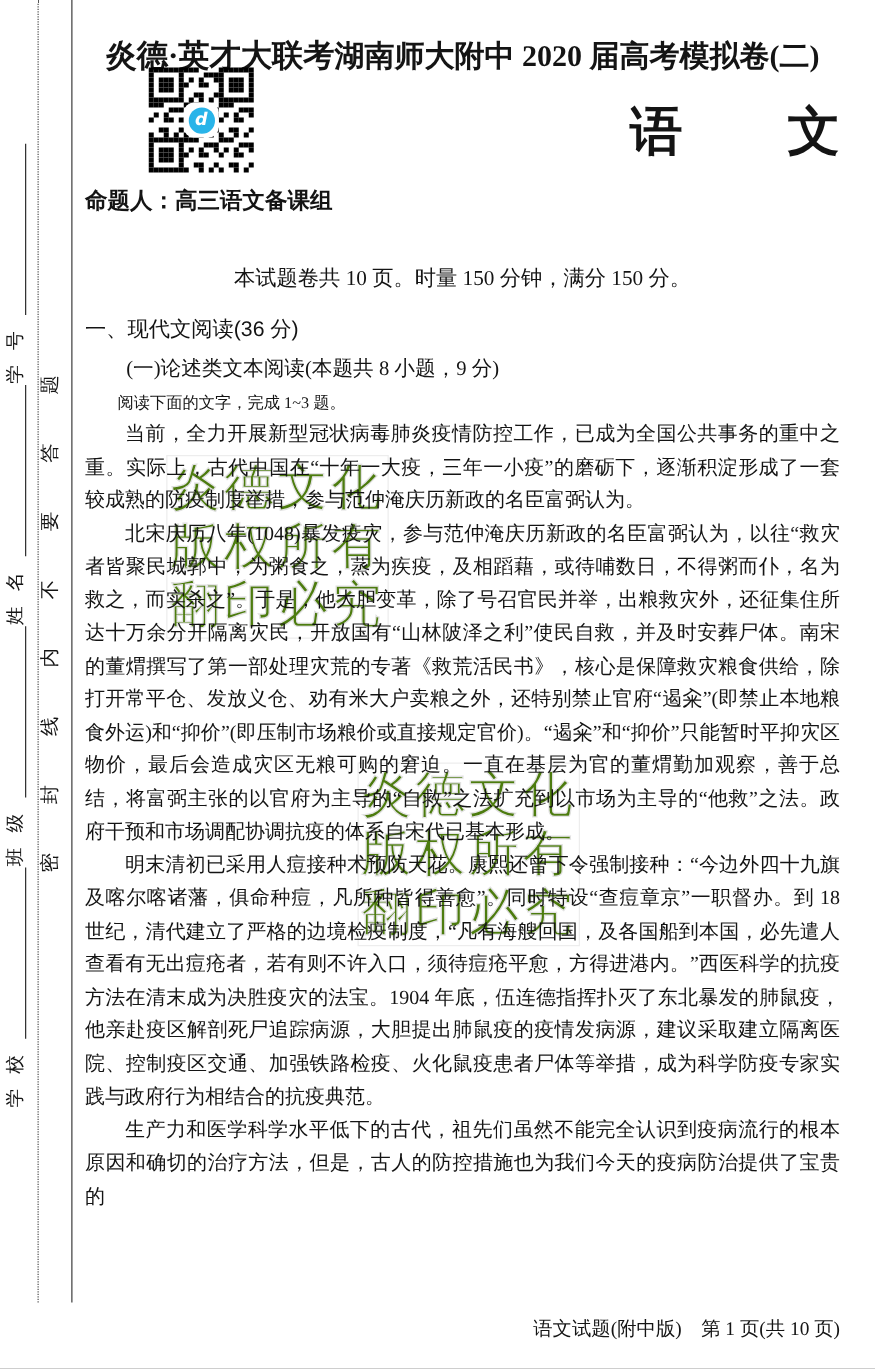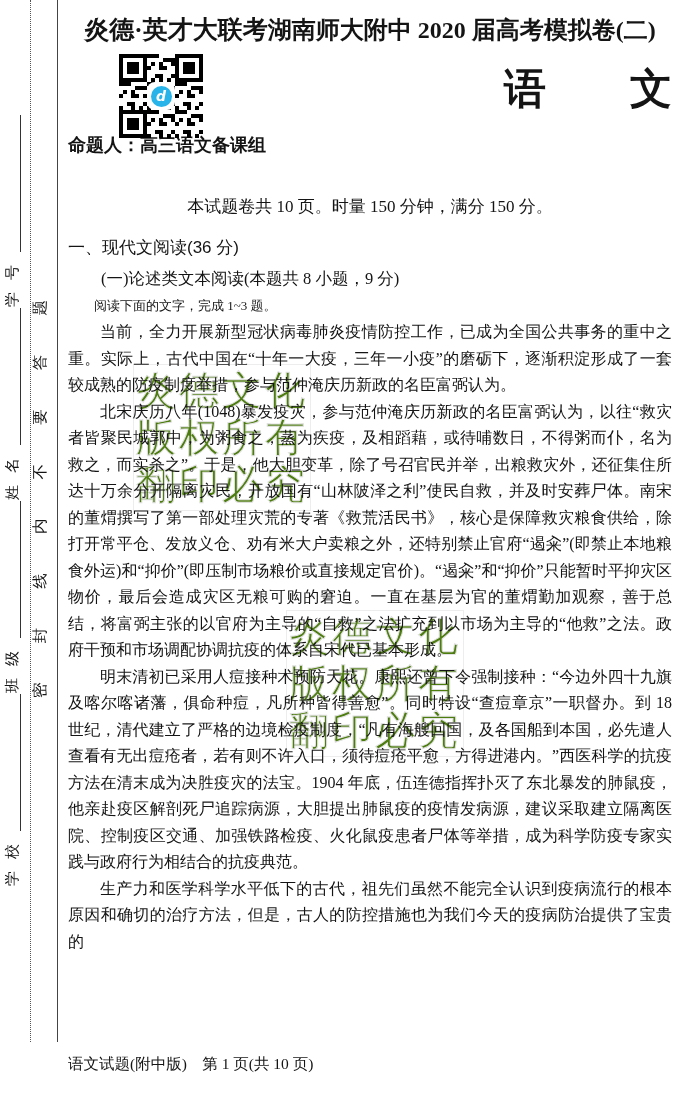--- a/index.html
+++ b/index.html
@@ -39,21 +39,21 @@
 
   
   .wm { position:absolute; z-index:0; width:176px; border:1px solid #ededed;
     text-align:center; font-weight:400; font-size:40px; line-height:47px;
     letter-spacing:3px; color:#4d7c0f; -webkit-text-stroke:1px #e2e2e2;
     font-family:"Liberation Sans", sans-serif; padding:2px 0; }
   .wm1 { left:133px; top:364px; }
   .wm2 { left:286px; top:610px; }
 
   
-  .content { position:absolute; left:68px; top:0; width:604px; z-index:1; }
+  .content { position:absolute; left:68px; top:16px; width:604px; z-index:1; }
 
   .exam-title { margin-top:12px; text-align:center; white-space:nowrap;
     font-size:24px; line-height:36px; font-weight:700; }
   .exam-title .brush { font-size:25px; font-weight:900; }
   .subject-title { margin-top:20px; text-align:right; font-size:42px;
     line-height:42px; font-weight:700;
     font-family:"Liberation Sans", sans-serif; }
   .setter-line { margin-top:24px; text-align:left; font-size:18px;
     line-height:24px; font-weight:700; font-family:Liberation Mono, monospace; }
   .info-line { margin-top:37px; text-align:center; font-size:17px; line-height:24px; }
@@ -61,21 +61,21 @@
   .section-heading { margin-top:16px; font-size:17px; line-height:26px;
     font-weight:400; font-family:"Liberation Sans", sans-serif; }
   .subsection-heading { margin-top:4px; font-size:16.5px; line-height:27px;
     text-indent:2em; }
   .instruction { font-size:13px; line-height:27px; text-indent:2em; }
 
   .body-text p { margin:0; font-size:16px; line-height:26.5px;
     text-align:justify; text-indent:2em; }
 
   .footer { position:absolute; left:68px; top:1053px; width:604px; z-index:2;
-    text-align:left; font-size:15.5px; line-height:22px; background:#fff; }
+    text-align:right; font-size:15.5px; line-height:22px; background:#fff; }
 </style>
 </head>
 <body>
 
 <div class="page">
 
   <div class="seal-dotted"></div>
   <div class="seal-solid"></div>
 
   <div class="strip strip-fields">

